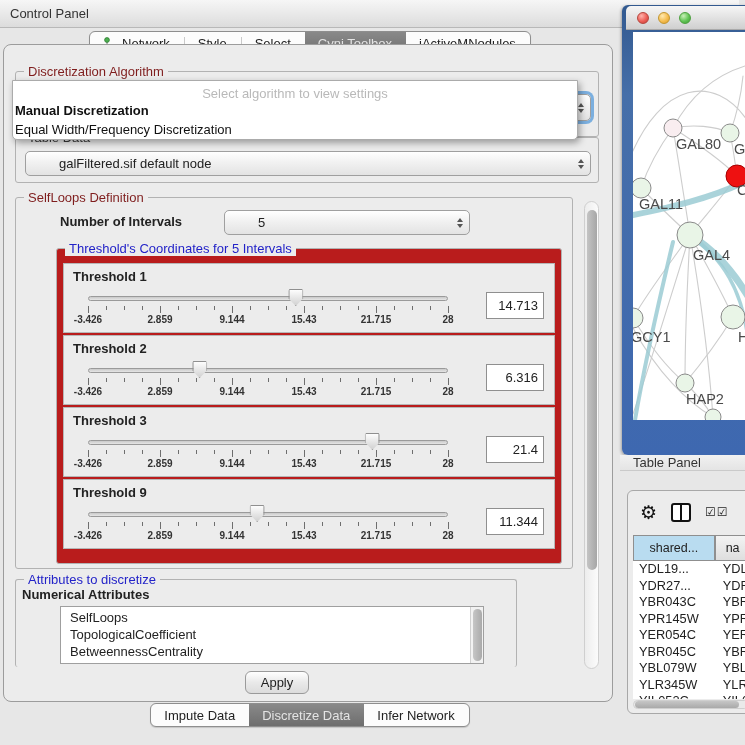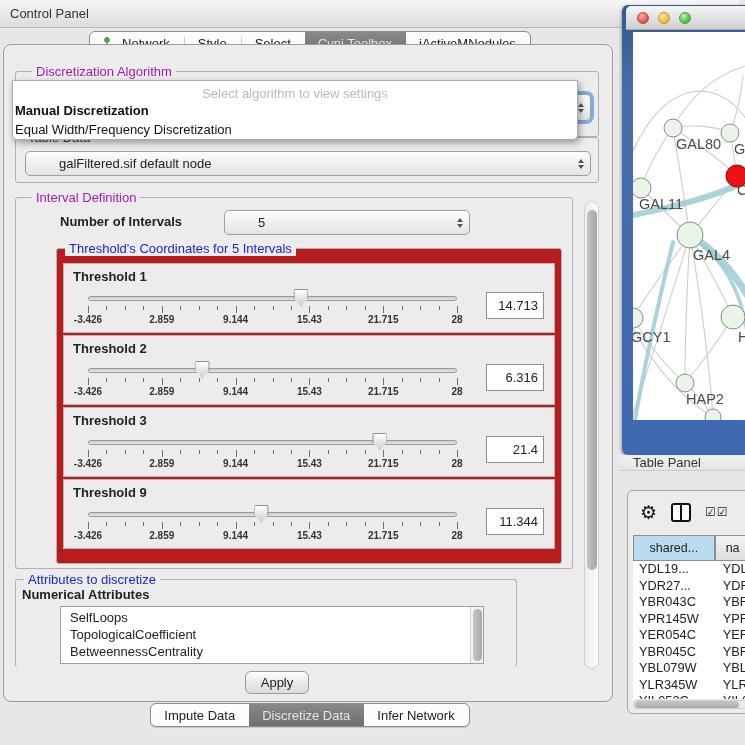--- a/index.html
+++ b/index.html
@@ -26,21 +26,21 @@
     font-size:13px; color:#222; border-right:1px solid transparent; }
   .tab.sel { background:linear-gradient(#898989,#6e6e6e); color:#e4e4e4; }
   .tabsep { width:1px; background:#c9c9c9; margin:5px 0; }
 
   .cp-body { position:absolute; left:3px; top:44px; width:610px; height:658px;
     background:#ececec; border:1px solid #9c9c9c; border-radius:8px; }
 
   .grp { position:absolute; border:1px solid #b2b2b2; border-radius:3px; }
   .gtitle { position:absolute; top:-8px; left:8px; background:#ececec; padding:0 4px;
     font-size:13px; line-height:15px; white-space:nowrap; }
-  .gtitle.green { color:#a21caf;margin-left:8px; }
+  .gtitle.green { color:#7f1d1d; }
   .gtitle.blue { color:#2323c8; }
   .gtitle.dark { color:#3a3a3a; }
 
   .grp-algo { left:11px; top:26px; width:584px; height:66px; }
   .grp-table { left:11px; top:92px; width:584px; height:46px; }
   .grp-interval { left:11px; top:152px; width:558px; height:372px; }
   .grp-thresh { left:40px; top:50px; width:506px; height:316px; background:#b91c1c; }
   .grp-attrs { left:11px; top:534px; width:502px; height:88px; border-bottom:none; }
 
   .combo { display:flex; align-items:center; height:25px; padding:0 6px 0 9px;
@@ -56,21 +56,21 @@
     box-shadow:0 0 0 3px rgba(95,160,220,.8); z-index:1; }
   .table-combo { position:absolute; left:9px; top:13px; width:566px; }
 
   .nint-label { position:absolute; left:44px; top:16px; font-weight:bold; }
   .nint-combo { position:absolute; left:208px; top:12px; width:246px; }
 
   .tcards { position:absolute; left:6px; top:14px; right:6px; }
   .tcard { border:1px solid #b7b7b7; height:70px; margin-bottom:2px; background:#ececec; }
   .t-label { font-weight:bold; font-size:13px; margin:5px 0 0 9px; }
   .t-row { display:flex; align-items:center; margin-top:0; padding:0 10px 0 24px; gap:12px; }
-  .slider-area { flex:1; position:relative; height:42px; margin-right:17px; }
+  .slider-area { flex:1; position:relative; height:42px; margin-right:26px; }
   .track { position:absolute; left:0; right:0; top:12px; height:5px; border:1px solid #9a9a9a;
     border-radius:3px; background:linear-gradient(#c9c9c9,#e6e6e6); }
   .thumb { position:absolute; top:5px; width:15px; height:17px; transform:translateX(-50%);
     background:linear-gradient(#fdfdfd,#d2d2d2); border:1px solid #8f8f8f;
     clip-path:polygon(8% 0,92% 0,100% 10%,100% 55%,50% 100%,0 55%,0 10%); }
   .ticks { position:absolute; left:0; right:0; top:22px; height:8px; }
   .tick { position:absolute; top:0; width:1px; background:#6e6e6e; }
   .tick.minor { height:4px; }
   .tick.major { height:7px; }
   .slabels { position:absolute; left:0; right:0; top:30px; height:12px;
@@ -212,21 +212,21 @@
         <div class="combo table-combo">
           <span class="ctext">galFiltered.sif default node</span>
           <span class="spin">
               <i class="up"></i>
               <i class="dn"></i>
             </span>
         </div>
       </div>
 
       <div class="grp grp-interval">
-        <span class="gtitle green">Interval Definition</span>
+        <span class="gtitle green">SelfLoops Definition</span>
         <span class="nint-label">Number of Intervals</span>
         <div class="combo nint-combo">
           <span class="ctext">5</span>
           <span class="spin">
               <i class="up"></i>
               <i class="dn"></i>
             </span>
         </div>
         <div class="grp grp-thresh">
           <span class="gtitle blue">Threshold's Coordinates for 5 Intervals</span>

